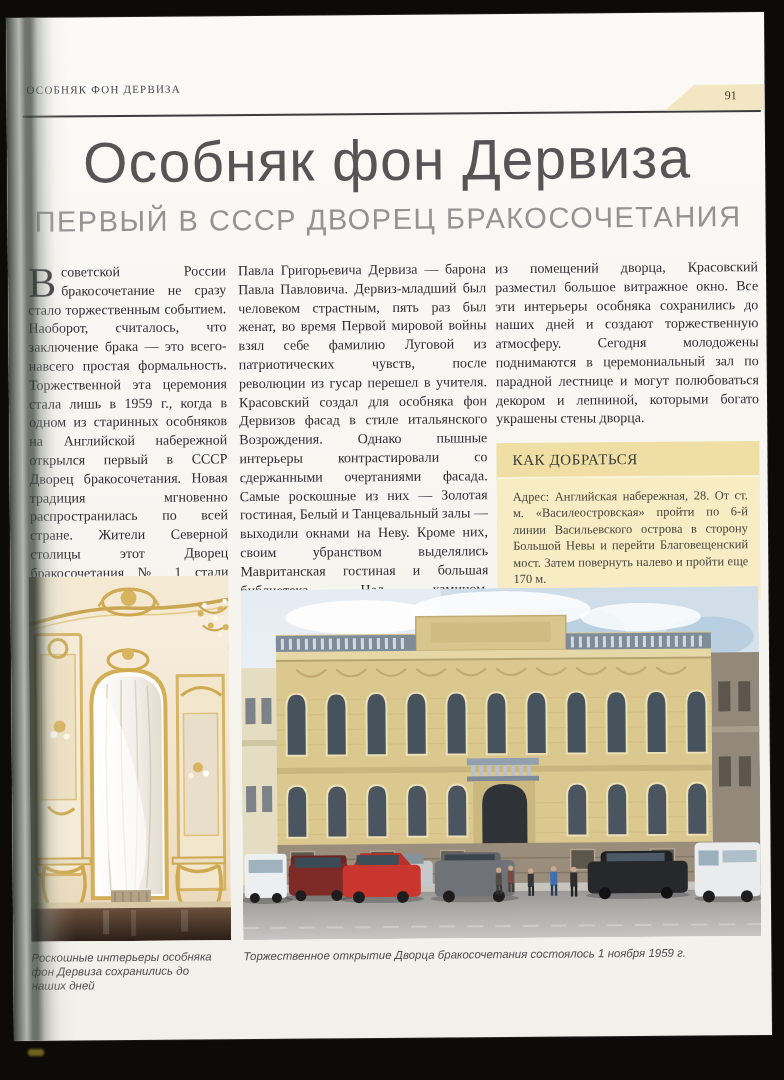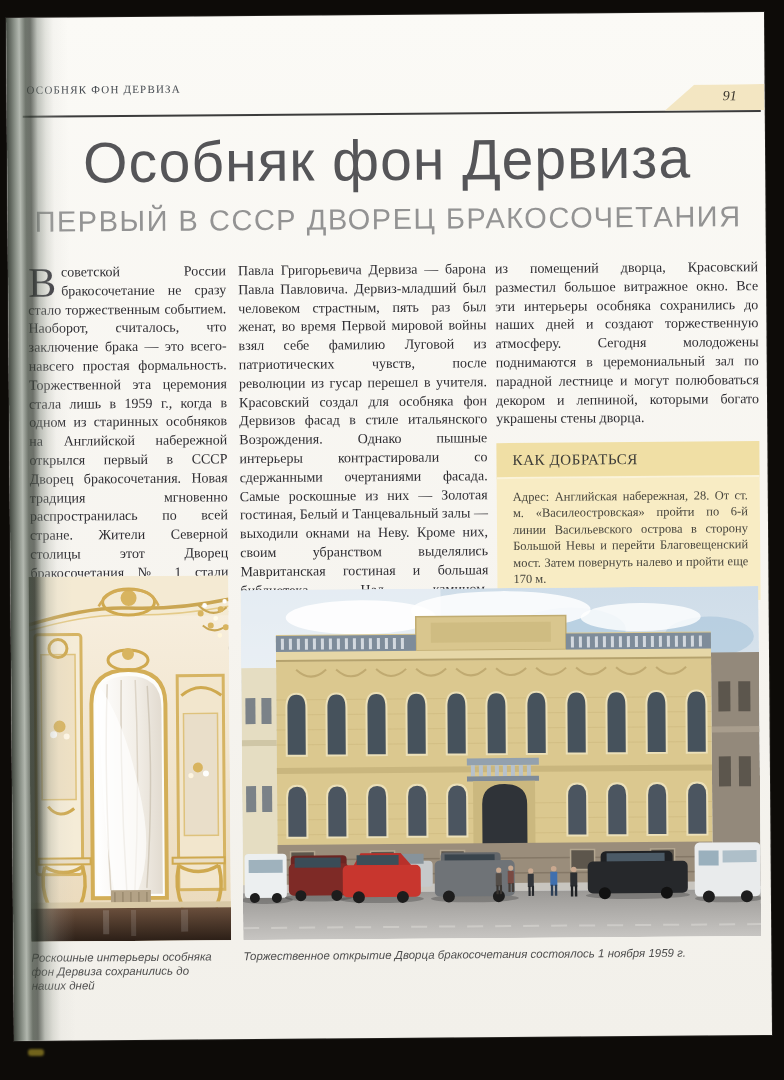--- a/index.html
+++ b/index.html
@@ -9,21 +9,21 @@
         background:linear-gradient(180deg,#fbfaf6 0%,#f6f4ef 60%,#f2f0ea 100%);
         transform:rotate(-0.45deg);transform-origin:50% 50%;
         box-shadow:0 0 0 1px rgba(255,255,255,0.07);overflow:hidden;}
   
   .running-header{position:absolute;left:20px;top:66px;font-family:"Liberation Serif",serif;
         font-size:11px;letter-spacing:1.2px;color:#454a50;}
   .header-rule{position:absolute;left:16px;top:98px;width:738px;height:2px;background:#3c3c3c;}
   .page-tab{position:absolute;right:0;top:72px;width:100px;height:26px;background:#f3e6c2;
         clip-path:polygon(30px 0,100% 0,100% 100%,0 100%);}
   .page-num{position:absolute;right:28px;top:76px;font-family:"Liberation Serif",serif;
-        font-size:14px;color:#3a362d;font-style:italic;}
+        font-size:12px;color:#3a362d;}
   .article-title{position:absolute;left:45px;top:112px;width:670px;text-align:center;
         font-size:57px;font-weight:400;color:#555558;letter-spacing:1px;white-space:nowrap;}
   .article-subtitle{position:absolute;left:27px;top:188px;width:710px;
         font-size:29px;font-weight:400;color:#939393;letter-spacing:1.5px;white-space:nowrap;}
   
   .col{position:absolute;top:246px;font-family:"Liberation Serif",serif;font-size:14px;
         line-height:18.8px;color:#2f2e33;text-align:justify;}
   .col p{margin:0;}
   .col-1{left:20px;width:198px;}
   .col-2{left:230px;width:248px;}

